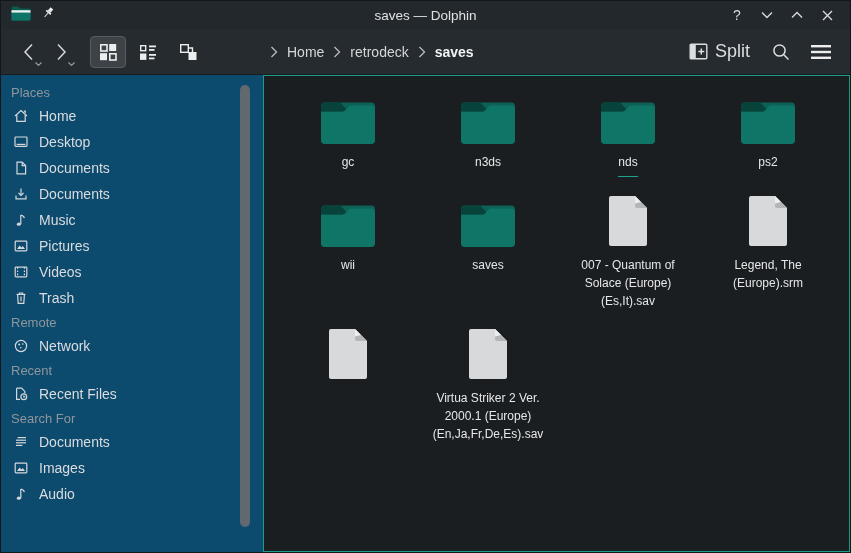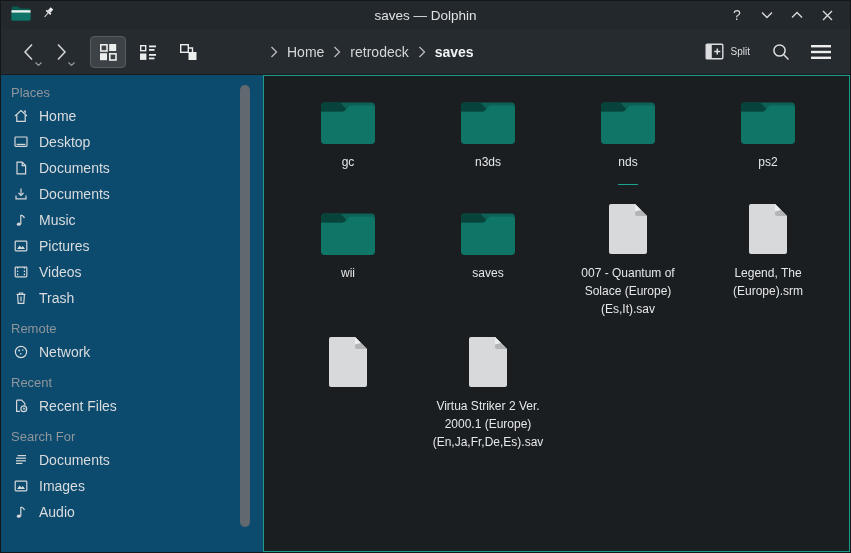--- a/index.html
+++ b/index.html
@@ -23,46 +23,46 @@
              flex:0 0 auto; border-bottom:1px solid #191d20; }
   .nav-btn { width:30px; height:32px; position:relative; display:flex; align-items:center; justify-content:center; }
   .nav-caret { position:absolute; right:1px; bottom:2px; }
   .view-group { display:flex; align-items:center; gap:4px; margin-left:14px; }
   .view-btn { width:36px; height:32px; display:flex; align-items:center; justify-content:center; border-radius:4px; }
   .view-btn.selected { background:#3d4247; border:1px solid #585d62; }
   .breadcrumb { display:flex; align-items:center; gap:6px; margin-left:64px; color:#d4d6d8; font-size:14px; }
   .crumb { padding:2px 3px; }
   .crumb.current { font-weight:bold; color:#f2f3f4; }
   .tb-spacer { flex:1; }
-  .split-btn { display:flex; align-items:center; gap:7px; color:#dcdee0; font-size:10px; padding:4px 6px;text-align:right; }
+  .split-btn { display:flex; align-items:center; gap:7px; color:#dcdee0; font-size:18px; padding:4px 6px;text-align:right; }
   .tool-icon-btn { width:34px; height:32px; display:flex; align-items:center; justify-content:center; }
 
   
   .content { flex:1; display:flex; background:#0c4a6e; min-height:0; }
 
   
   .sidebar { width:256px; flex:0 0 auto; position:relative; padding-top:6px; overflow:hidden; }
   .section-header { height:22px; display:flex; align-items:center; padding-left:10px;
-                    color:#8f969c; font-size:13px; margin-top:6px; }
+                    color:#8f969c; font-size:13px; }
   .section-header:first-child { margin-top:0; }
   .place-item { height:26px; display:flex; align-items:center; padding-left:12px; gap:10px;
                 color:#dadcde; font-size:14px; cursor:default; }
   .place-item svg { flex:0 0 auto; }
   .side-scrollbar { position:absolute; right:7px; top:10px; width:10px; height:442px;
                     background:#62686f; border-radius:5px; }
 
   
   .main-view { flex:1; margin-left:6px; border:1px solid #1a9b8a; background:#1b1e21;
                overflow:hidden; }
   .grid { display:grid; grid-template-columns:repeat(4,140px); padding:14px 0 0 14px; row-gap:16px; }
   .cell { display:flex; flex-direction:column; align-items:center; }
   .icon-box { height:54px; display:flex; align-items:flex-end; justify-content:center; }
   .label { margin-top:9px; text-align:center; color:#e5e7e8; font-size:12px; line-height:18px; max-width:134px; }
   .label .line { display:block; }
-  .label .line.underlined { display:inline-block; border-bottom:1px solid #1aa38e; padding-bottom:13px; }
+  .label .line.underlined { display:inline-block; border-bottom:1px solid #1aa38e; padding-bottom:5px; }
 
   svg { shape-rendering:geometricPrecision; }
 </style>
 </head>
 <body>
 
 <svg width="0" height="0" style="position:absolute">
   <defs>
     <g id="folder-big">
       <path d="M1 8 C1 6 2.4 4.6 4.4 4.6 H51.6 C53.6 4.6 55 6 55 8 V14 H1 Z" fill="#0d6156"></path>

